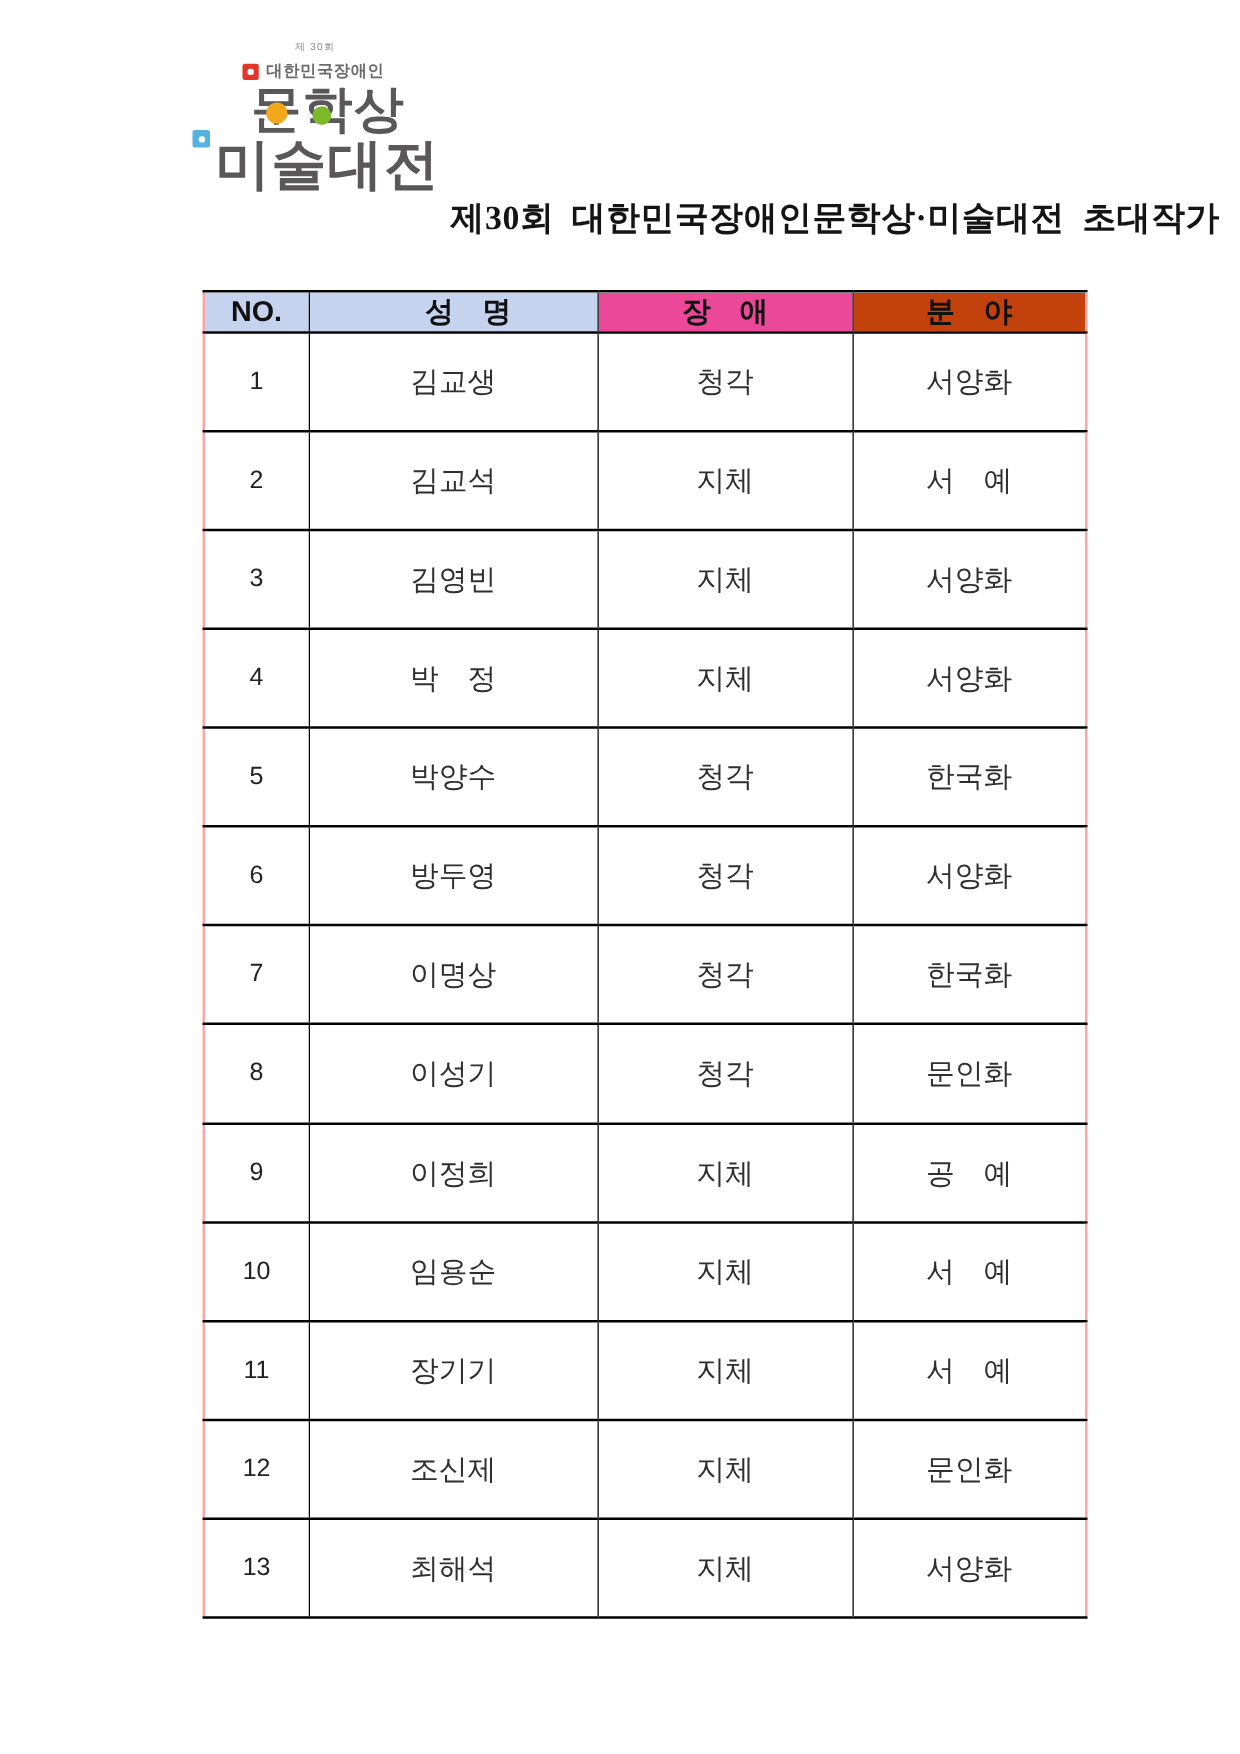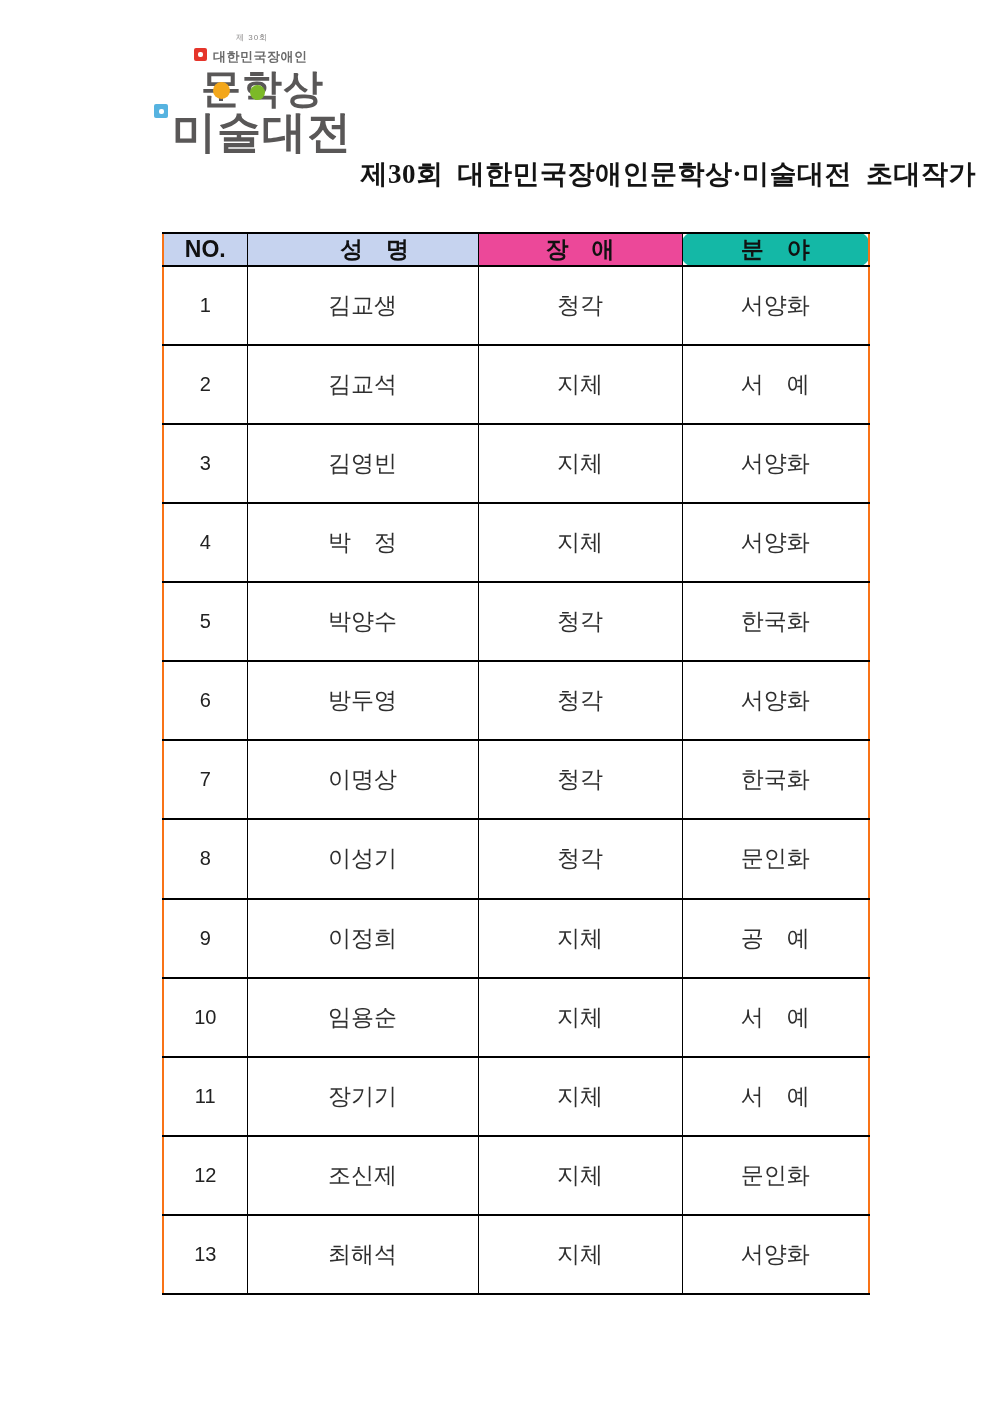--- a/index.html
+++ b/index.html
@@ -29,20 +29,21 @@
     top: 2px;
     font-size: 8px;
     color: #8a8888;
     letter-spacing: 1px;
   }
   .logo-org-row {
     position: absolute;
     left: 48px;
     top: 18px;
     display: flex;
+    align-items: center;
     gap: 6px;
   }
   .sq {
     position: relative;
     display: inline-block;
     width: 13px;
     height: 13px;
     border-radius: 2px;
   }
   .sq .sq-dot {
@@ -94,21 +95,21 @@
 
   
   table.artists {
     position: absolute;
     left: 146px;
     top: 214px;
     width: 706px;
     height: 1063px;
     border-collapse: collapse;
     table-layout: fixed;
-    border: 2px solid #f97316;
+    border: 2px solid #fca5a5;
   }
   table.artists th,
   table.artists td {
     border: 1px solid #000;
     border-top-width: 2px;
     border-bottom-width: 2px;
     text-align: center;
     vertical-align: middle;
     overflow: hidden;
     white-space: pre;
@@ -157,21 +158,21 @@
       <col style="width:84px">
       <col style="width:231px">
       <col style="width:204px">
       <col style="width:187px">
     </colgroup>
     <thead>
       <tr>
         <th style="background-color: rgb(198, 211, 239);">NO.</th>
         <th style="background-color: rgb(198, 211, 239); padding-left: 24px;">성　명</th>
         <th style="background-color: #ec4899;">장　애</th>
-        <th style="background-color: #14b8a6; border-radius: 10px;">분　야</th>
+        <th style="background-color: #c2410c;">분　야</th>
       </tr>
     </thead>
     <tbody>
       <tr>
         <td class="no-cell">1</td>
         <td>김교생</td>
         <td>청각</td>
         <td>서양화</td>
       </tr>
       <tr>

